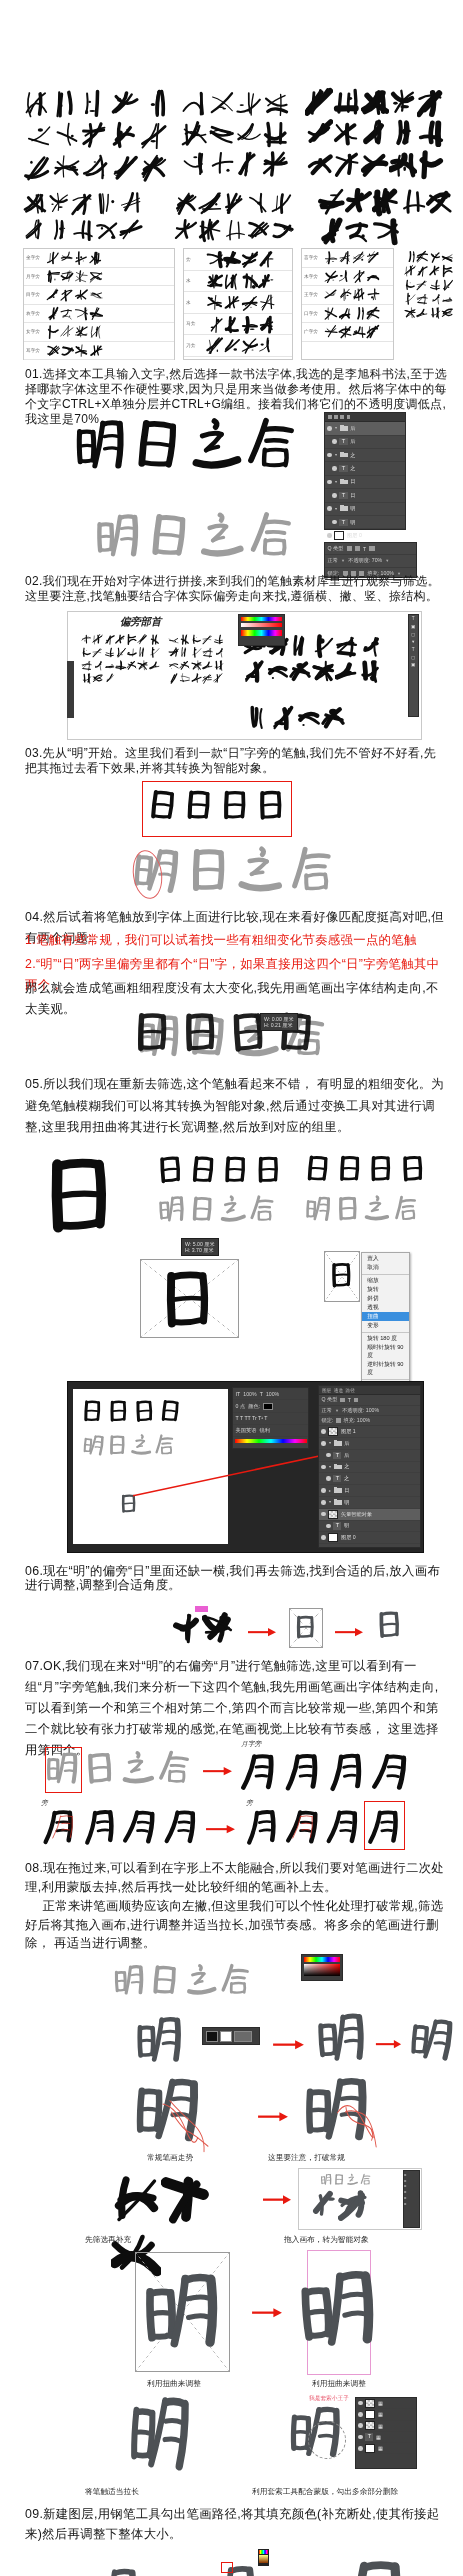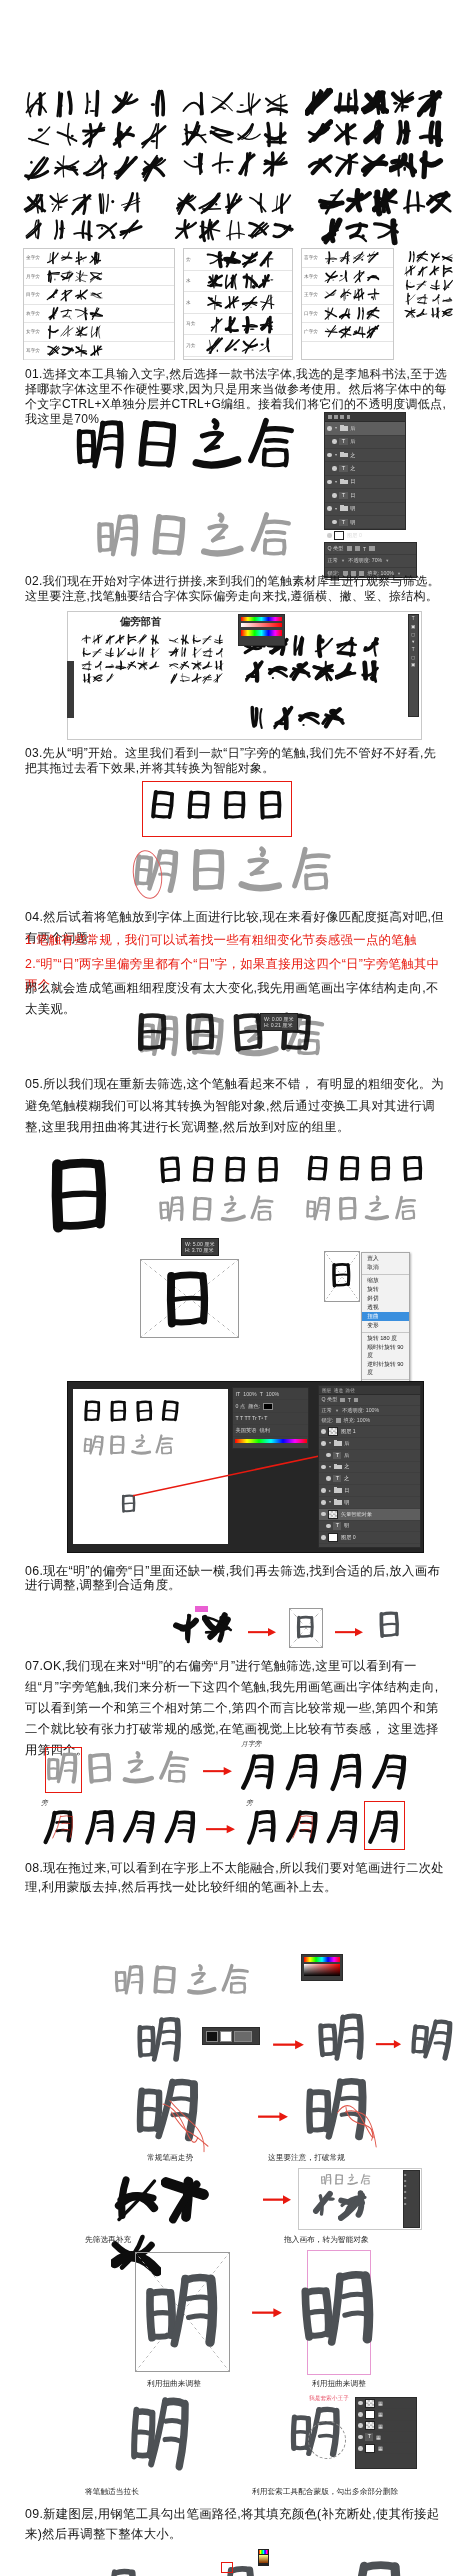--- a/index.html
+++ b/index.html
@@ -37,21 +37,21 @@
   .plbl{font-size:5.2px;color:#ddd}
   .orow{display:flex;align-items:center;height:11.3px;gap:3.1px;padding:0 2.6px;border-bottom:0.5px solid #3c3c3c;white-space:nowrap}
   .osq{width:5.2px;height:5.2px;background:#9a9a9a;display:inline-block}
   .drop{color:#aaa;font-size:4.1px}
   
   .ctx{position:absolute;background:#f2f2f2;border:0.5px solid #a9a9a9;box-shadow:1px 1px 2.1px rgba(0,0,0,.3);font-size:5.7px;color:#222;padding:1px 0;box-sizing:border-box}
   .ctx .it{padding:0.5px 5.2px;cursor:default}
   .ctx .it.hl{background:#3a8fde;color:#fff}
   .ctx .sep{border-top:0.5px solid #c6c6c6;margin:1.5px 0}
   .tip{position:absolute;background:#3c3c3c;border:0.5px solid #1f1f1f;color:#ddd;font-size:5.2px;padding:1.5px 3.1px;line-height:6.7px;white-space:nowrap}
-  .hand{font-family:"DejaVu Serif","Liberation Serif",serif;font-weight:bold}
+  .hand{font-family:"DejaVu Serif","Liberation Serif",serif;font-style:italic;font-weight:bold}
   .rainbow{background:linear-gradient(90deg,#f00,#ff0,#0f0,#0ff,#00f,#f0f,#f00)}
   .gfield{background:linear-gradient(to bottom,rgba(0,0,0,0) 0%,#000 100%),linear-gradient(to right,#fff 0%,#f00 100%)}
   .dbar{position:absolute;background:#3a3a3a}
   .lasso{position:absolute;border:0.8px dashed #8a8a8a;border-radius:50%}
   .bbox{position:absolute;border:0.5px solid #9a9a9a;background:
     linear-gradient(to top right,transparent calc(50% - 0.3px),#aaa 50%,transparent calc(50% + 0.3px)),
     linear-gradient(to top left,transparent calc(50% - 0.3px),#aaa 50%,transparent calc(50% + 0.3px))}
   .guides{position:absolute;border:0.5px solid #e79ad2}
   .redghost{position:absolute;opacity:.85}
   .redghost svg{width:100%;height:100%}
@@ -3542,20 +3542,21 @@
           <path d="M40,12 Q33,52 13,88" stroke-width="3"></path>
           <path d="M40,14 Q60,9 80,14" stroke-width="3"></path>
           <path d="M80,14 Q83,50 74,86" stroke-width="3"></path>
           <path d="M44,38 Q60,35 72,38" stroke-width="3"></path>
           <path d="M44,60 Q60,57 70,60" stroke-width="3"></path>
         </g>
       </svg></div>
   <div class="redbox" style="left:364px;top:1801px;width:39px;height:47px;border-width:1px"></div>
 
   <div class="step lh36" style="top:1859px">08.现在拖过来,可以看到在字形上不太能融合,所以我们要对笔画进行二次处理,利用蒙版去掉,然后再找一处比较纤细的笔画补上去。</div>
+  <div class="step lh36" style="top:1897px;text-indent:17.5px">正常来讲笔画顺势应该向左撇,但这里我们可以个性化处理打破常规,筛选好后将其拖入画布,进行调整并适当拉长,加强节奏感。将多余的笔画进行删除， 再适当进行调整。</div>
 
   <div class="panel" style="left:301px;top:1954px;width:42px;height:27px;background:#3c3c3c">
     <div class="rainbow" style="height:5.2px;margin:2.1px"></div>
     <div class="gfield" style="height:11.3px;margin:2.1px"></div>
   </div>
   <div class="word ink-gray" style="left:112px;top:1962px;gap:2.1px">
       <span class="bchar" style="width: 34px; height: 36px; transform: rotate(-2.4deg);">
         <svg viewBox="0 0 100 100">
           <g fill="none" stroke="currentColor" stroke-linecap="round">
             <path d="M14,26 Q12,56 14,80" stroke-width="9"></path>

